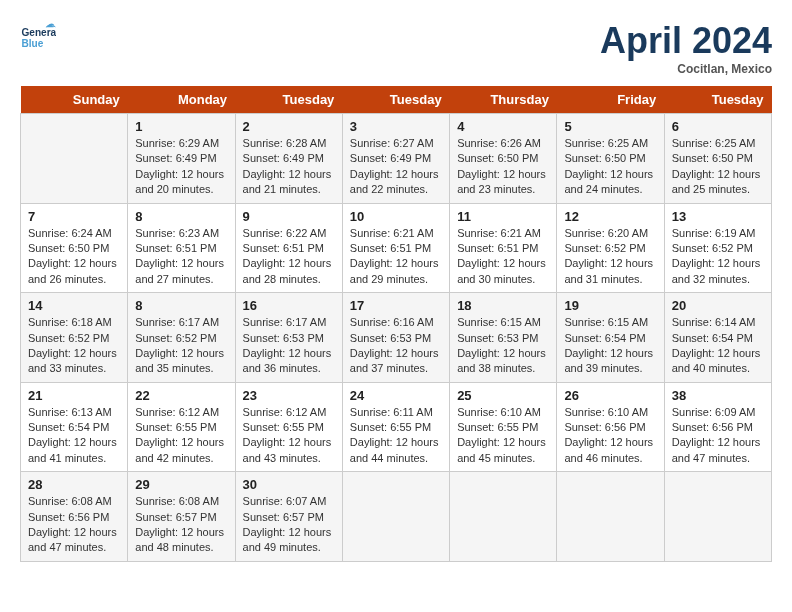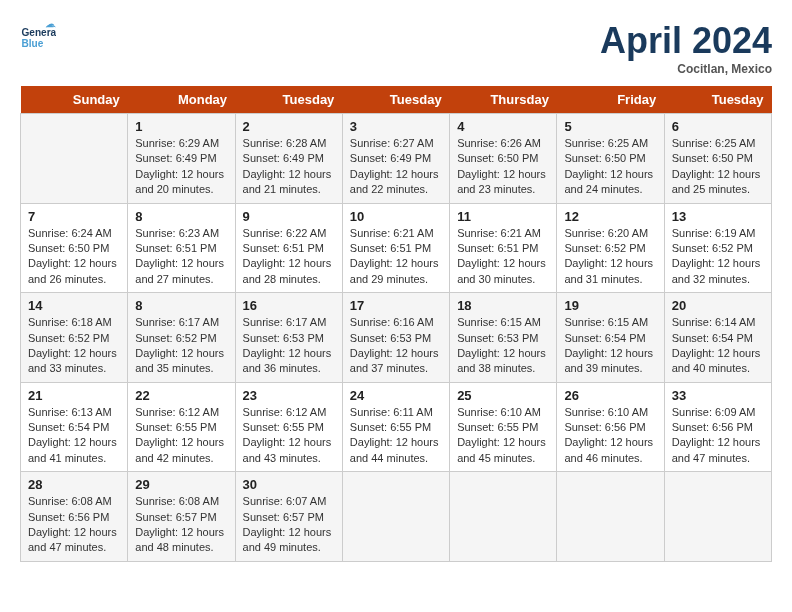--- a/index.html
+++ b/index.html
@@ -218,21 +218,21 @@
         </td>
         <td>
           <span class="day-number">25</span>
           <div class="day-info">Sunrise: 6:10 AM<br>Sunset: 6:55 PM<br>Daylight: 12 hours and 45 minutes.</div>
         </td>
         <td>
           <span class="day-number">26</span>
           <div class="day-info">Sunrise: 6:10 AM<br>Sunset: 6:56 PM<br>Daylight: 12 hours and 46 minutes.</div>
         </td>
         <td>
-          <span class="day-number">33</span>
+          <span class="day-number">38</span>
           <div class="day-info">Sunrise: 6:09 AM<br>Sunset: 6:56 PM<br>Daylight: 12 hours and 47 minutes.</div>
         </td>
       </tr>
       <tr>
         <td>
           <span class="day-number">28</span>
           <div class="day-info">Sunrise: 6:08 AM<br>Sunset: 6:56 PM<br>Daylight: 12 hours and 47 minutes.</div>
         </td>
         <td>
           <span class="day-number">29</span>

